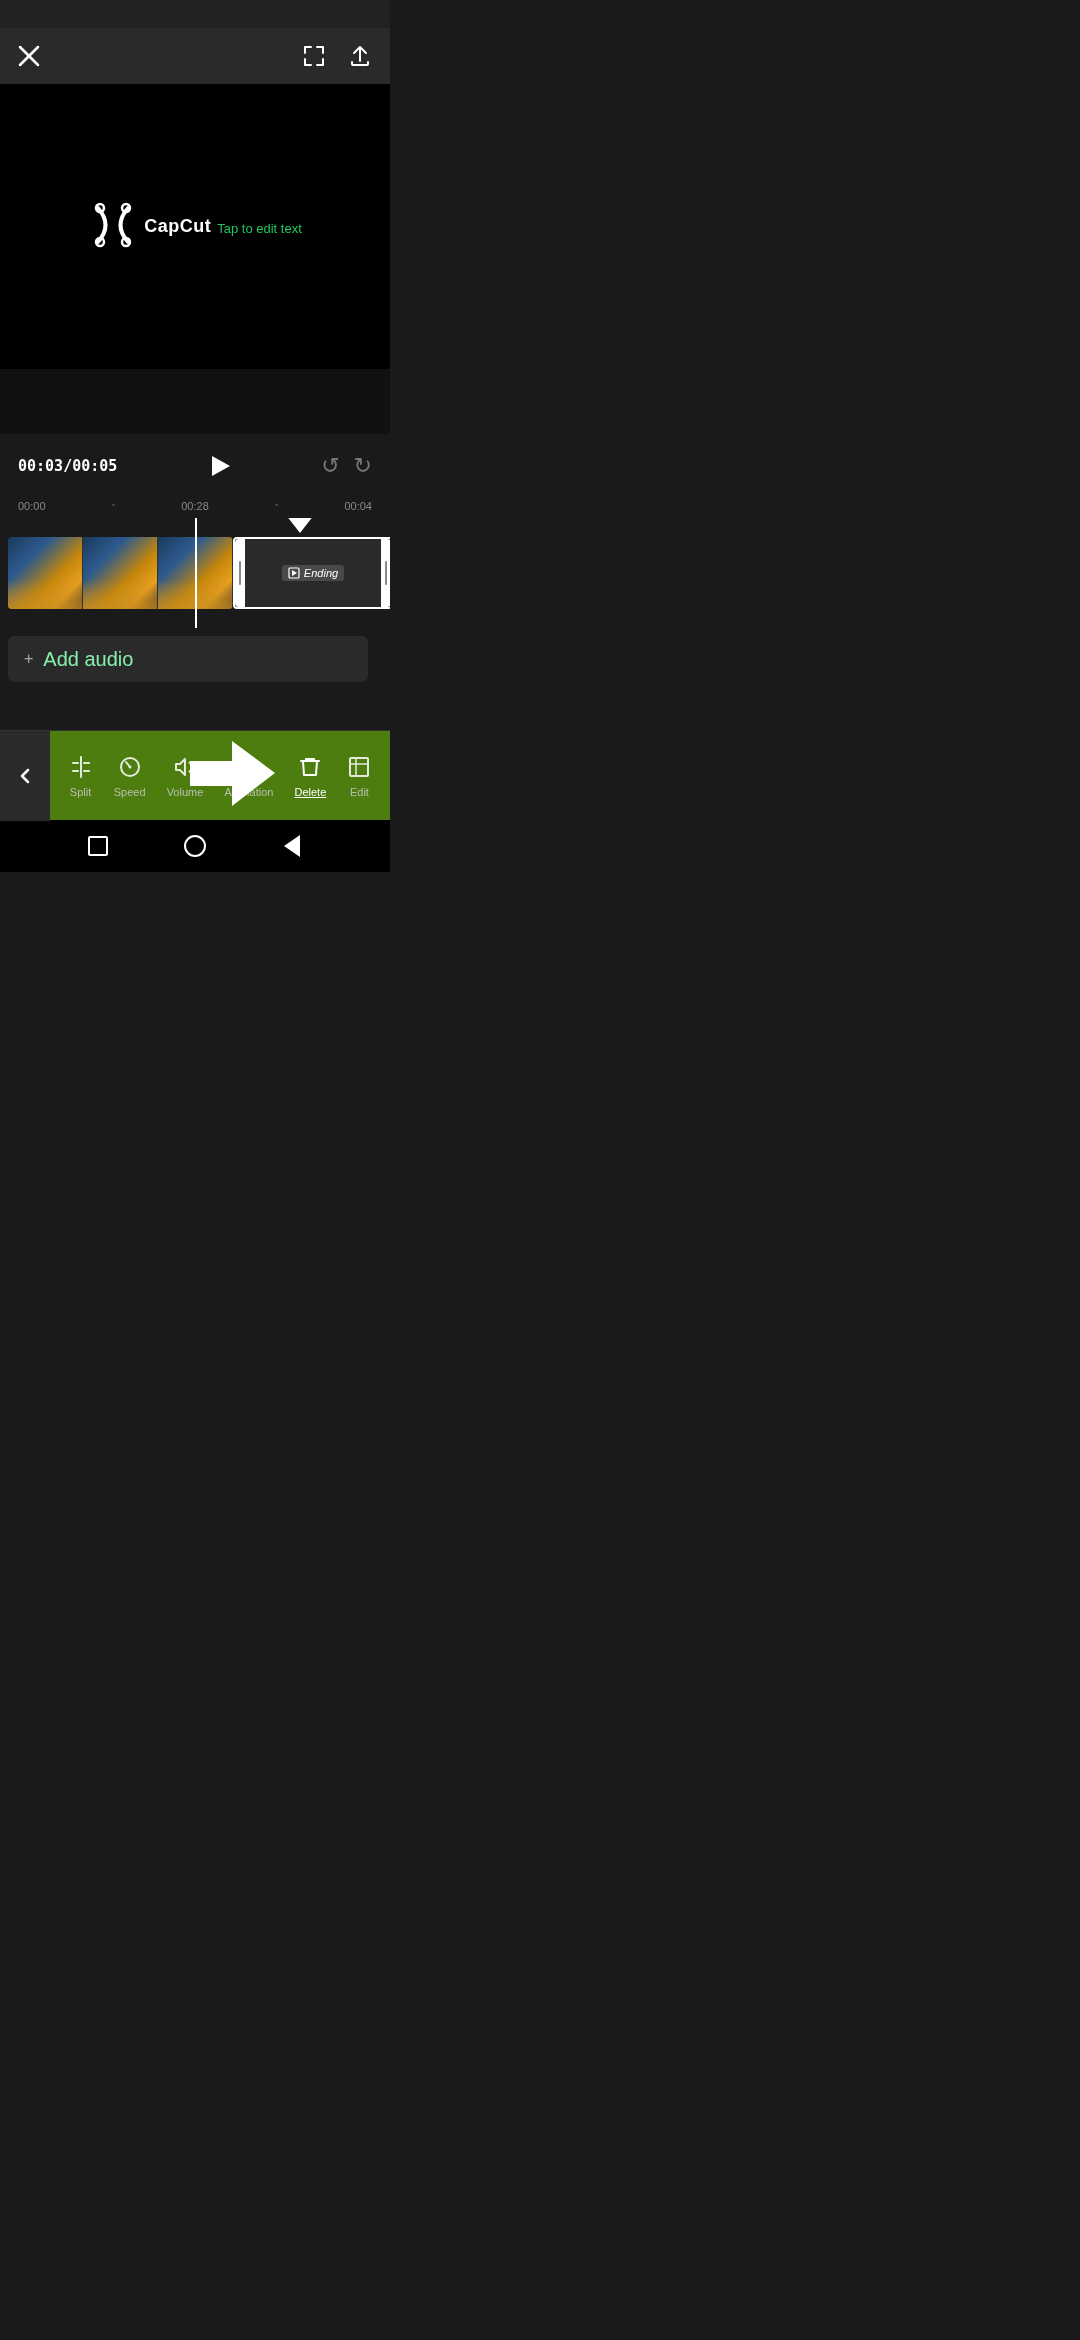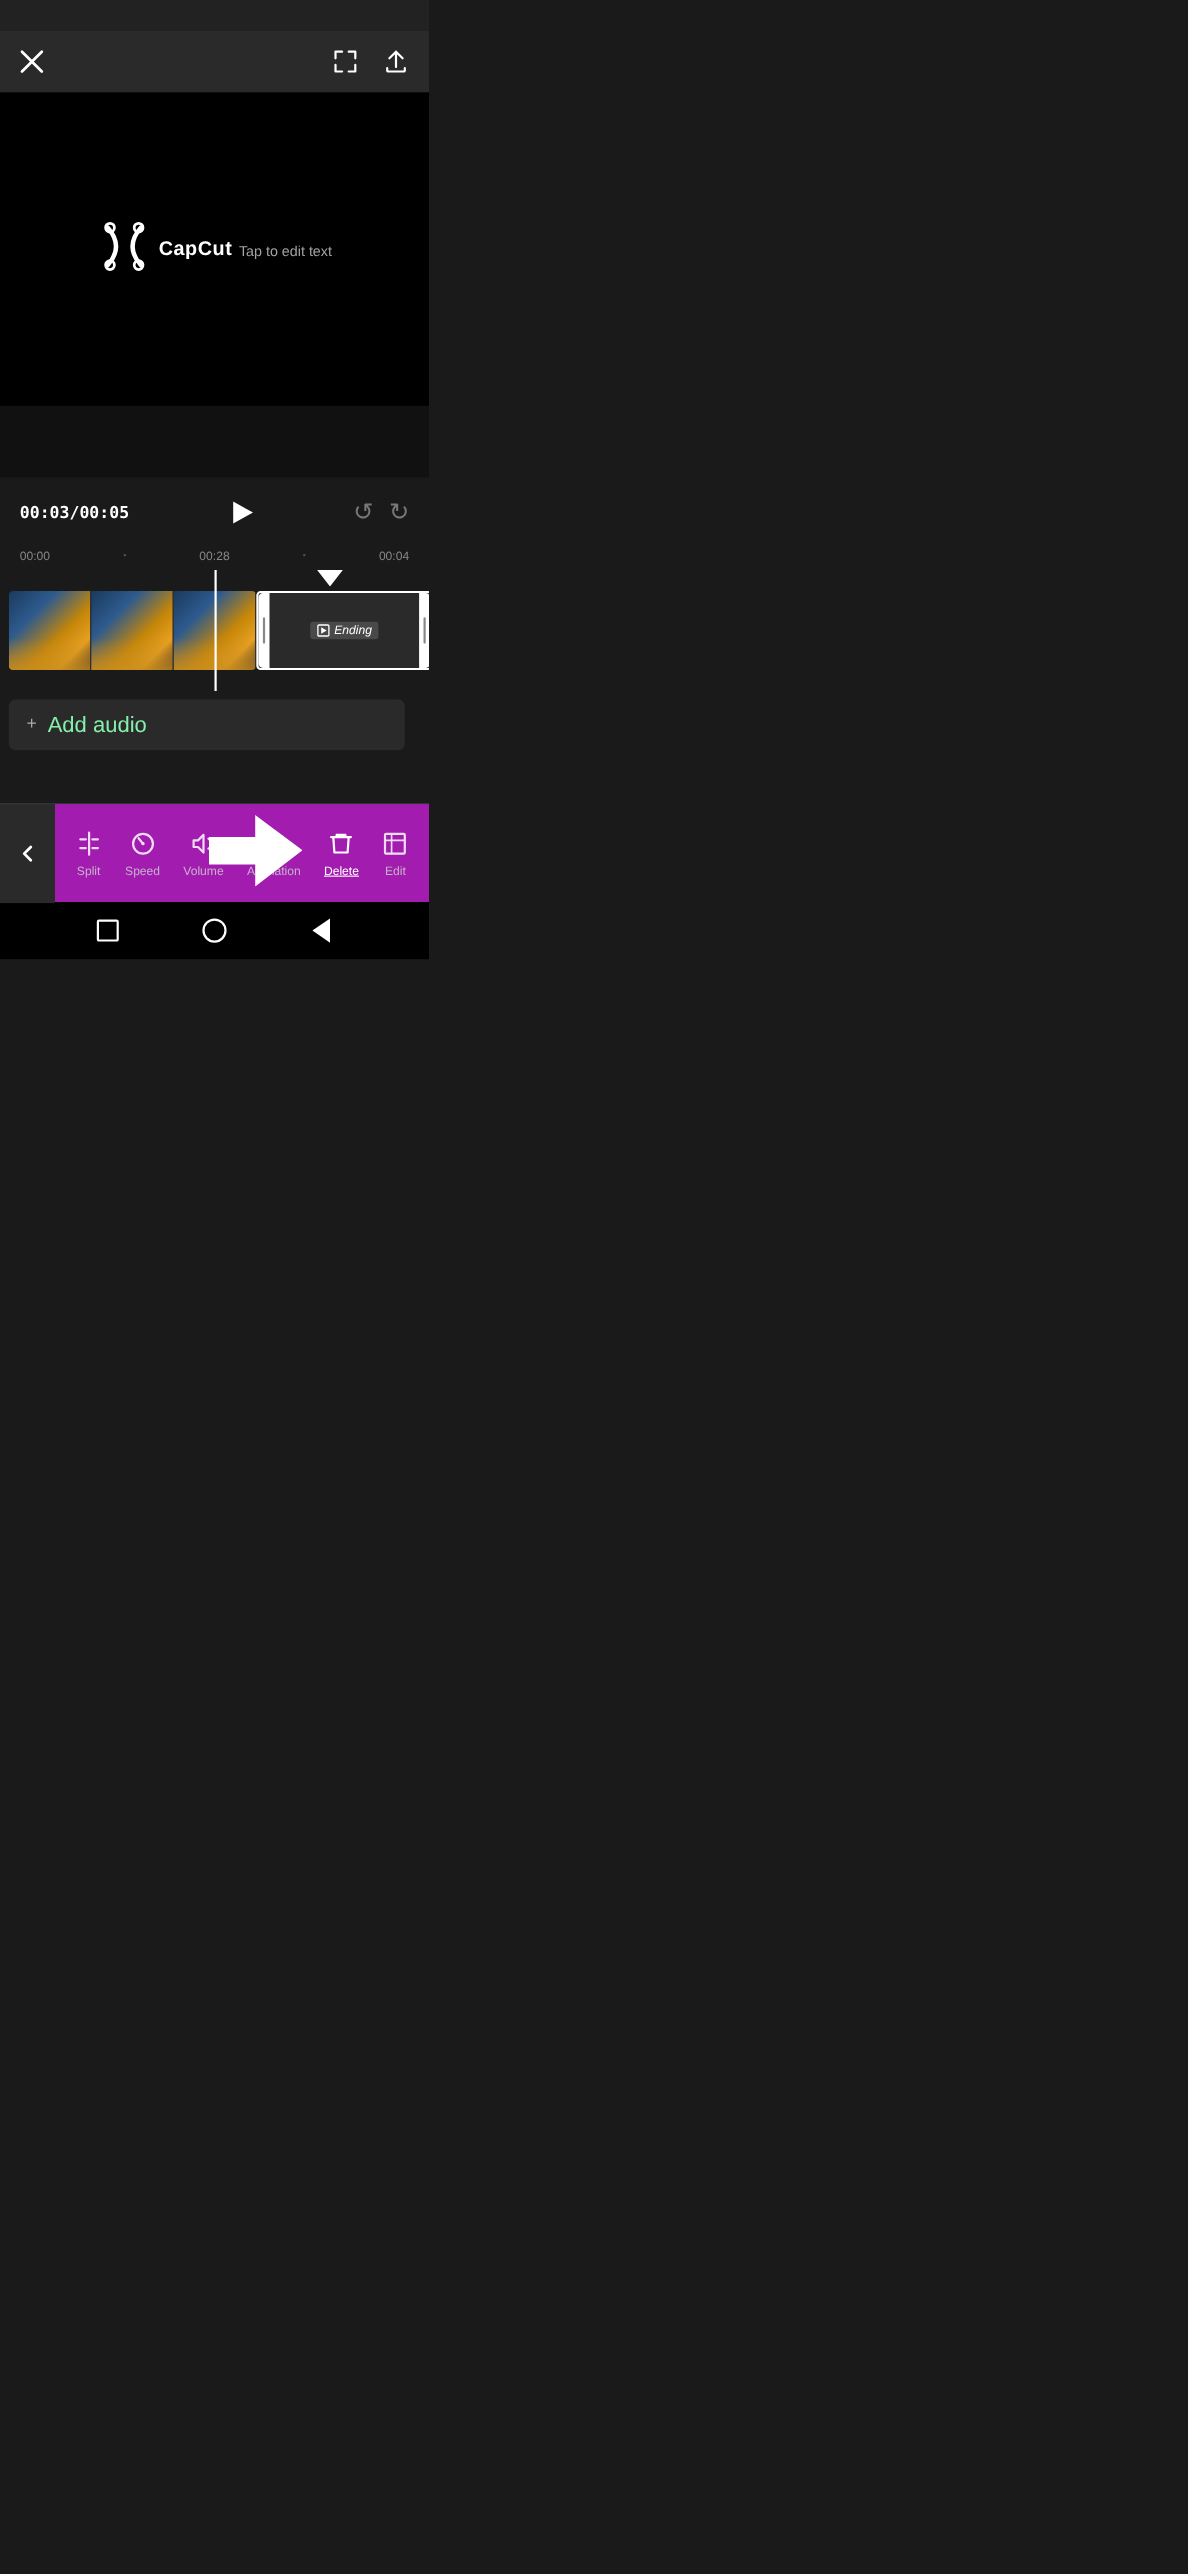--- a/index.html
+++ b/index.html
@@ -70,21 +70,21 @@
 
     .capcut-brand {
       font-size: 18px;
       font-weight: 600;
       color: white;
       letter-spacing: 0.5px;
     }
 
     .tap-to-edit {
       font-size: 13px;
-      color: #a3a3a3;
+      color: #22c55e;
       margin-top: 4px;
     }
 
     .timeline-controls {
       display: flex;
       align-items: center;
       justify-content: space-between;
       padding: 14px 18px 10px;
     }
 
@@ -267,21 +267,21 @@
       border-radius: 6px;
       display: flex;
       align-items: center;
       padding: 0 16px;
       gap: 10px;
       cursor: pointer;
     }
 
     
     .bottom-toolbar {
-      background: #a21caf;
+      background: #4d7c0f;
       height: 90px;
       display: flex;
       align-items: center;
       border-top: 1px solid #333;
       position: relative;
     }
 
     .back-btn {
       width: 50px;
       height: 90px;

